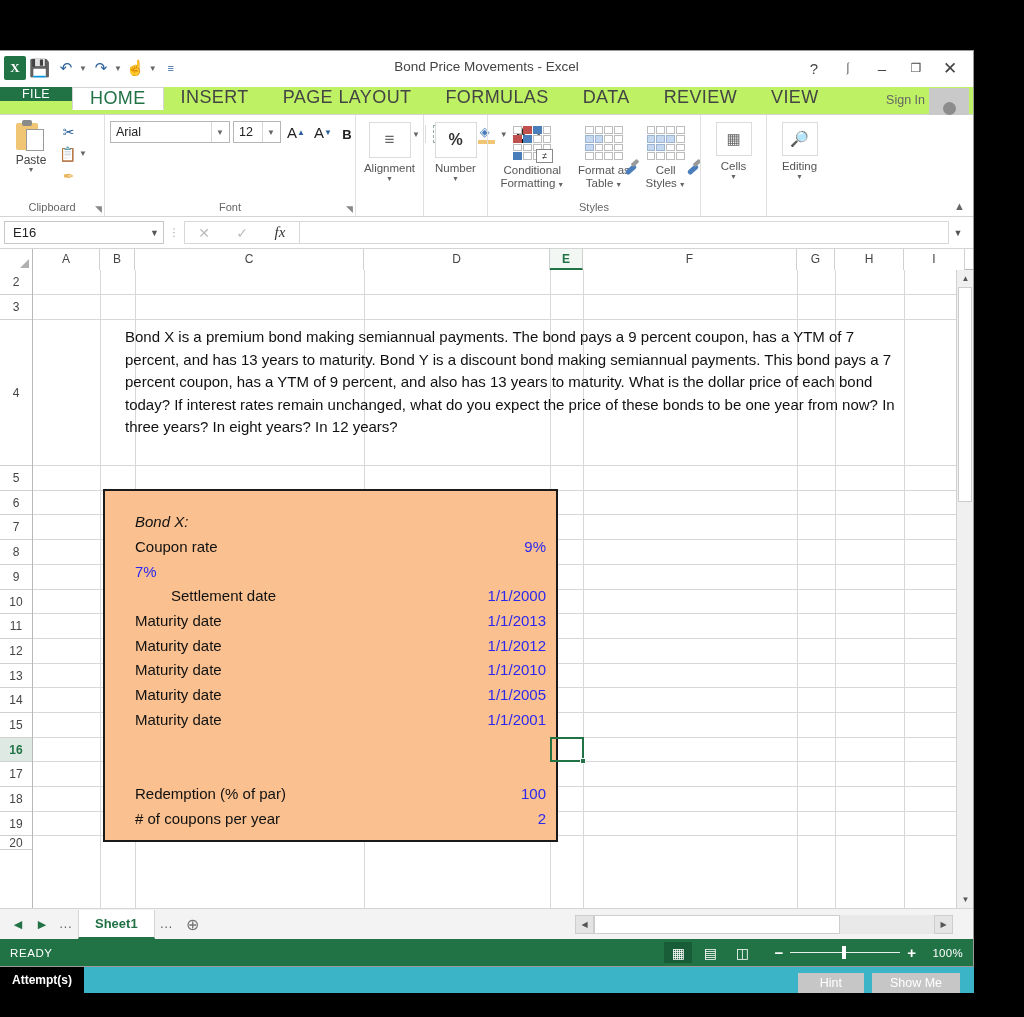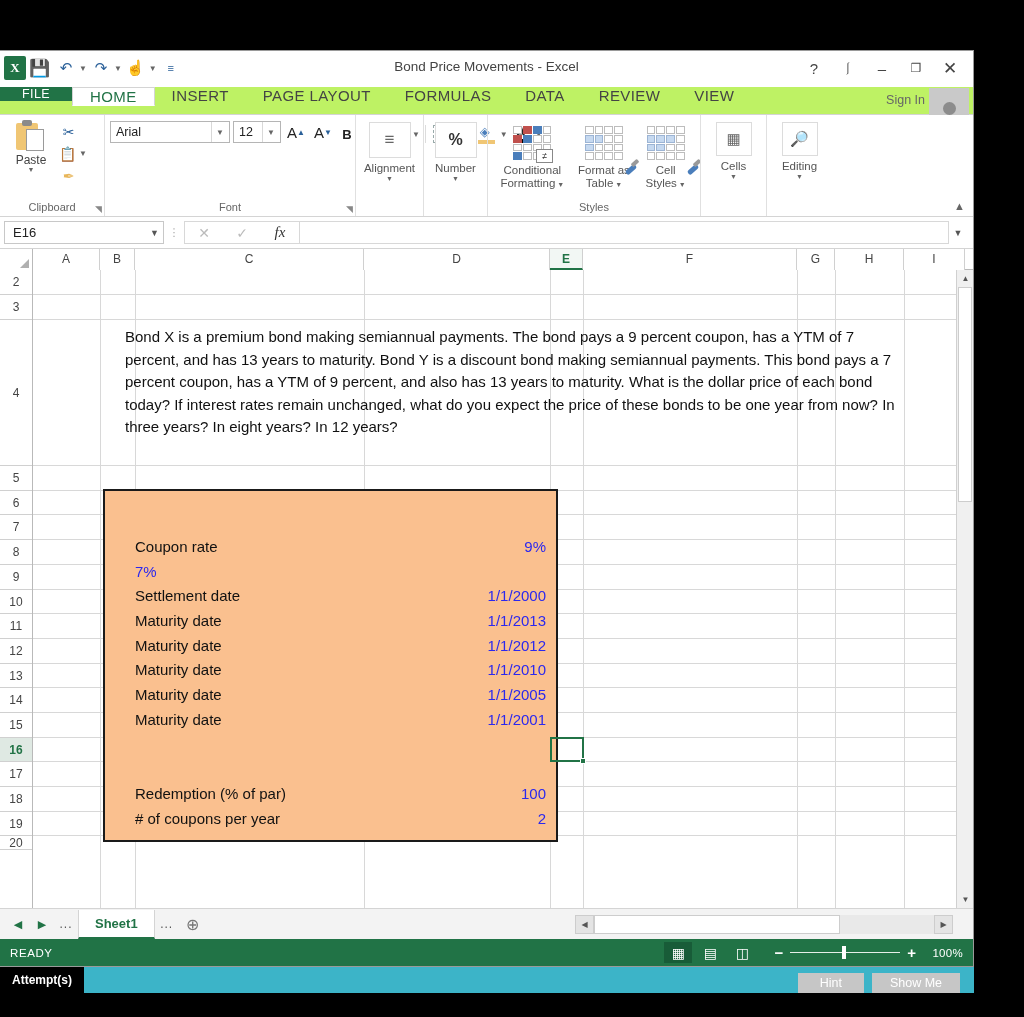--- a/index.html
+++ b/index.html
@@ -56,21 +56,21 @@
     height: 28px; flex: none; position: relative;
     border-bottom: 1px solid #d4d4d4; background: #bef264;
     display: flex; align-items: flex-start;
   }
   .tab-file {
     background: #217346; color: #fff; font-size: 12.5px;
     padding: 0 22px; display: flex; align-items: center; letter-spacing: .4px;
   }
   .tab {
     padding: 0 17px; display: flex; align-items: center;
-    font-size: 15px; color: #444; letter-spacing: .4px;
+    font-size: 18px; color: #444; letter-spacing: .4px;
   }
   .tab.active {
     color: #217346;
     border: 1px solid #d4d4d4; border-bottom: 1px solid #fff;
     margin-bottom: -1px; background: #fff;
   }
   .signin {
     position: absolute; right: 48px; top: 6px;
     font-size: 12.5px; color: #666;
   }
@@ -646,28 +646,32 @@
       <div class="gline-h" style="top:442px;"></div>
       <div class="gline-h" style="top:467px;"></div>
       <div class="gline-h" style="top:491px;"></div>
       <div class="gline-h" style="top:516px;"></div>
       <div class="gline-h" style="top:541px;"></div>
       <div class="gline-h" style="top:565px;"></div>
 
       <div class="qtext" style="left:92px; top:56px; width:786px;">Bond X is a premium bond making semiannual payments. The bond pays a 9 percent coupon, has a YTM of 7 percent, and has 13 years to maturity. Bond Y is a discount bond making semiannual payments. This bond pays a 7 percent coupon, has a YTM of 9 percent, and also has 13 years to maturity. What is the dollar price of each bond today? If interest rates remain unchanged, what do you expect the price of these bonds to be one year from now? In three years? In eight years? In 12 years?</div>
 
       <div class="orange-block" style="left:70px; top:219px; width:455px; height:353px;">
+        <div class="ob-row" style="top:18px;">
+          <span class="ob-label it">Bond X:</span>
+          <span class="ob-val"></span>
+        </div>
         <div class="ob-row" style="top:43px;">
           <span class="ob-label">Coupon rate</span>
           <span class="ob-val">9%</span>
         </div>
         <div class="ob-row" style="top:68px;">
           <span class="ob-val">7%</span>
         </div>
-        <div class="ob-row" style="top:92px;">
+        <div class="ob-row" style="top:92px;margin-left:36px;">
           <span class="ob-label">Settlement date</span>
           <span class="ob-val">1/1/2000</span>
         </div>
         <div class="ob-row" style="top:117px;">
           <span class="ob-label">Maturity date</span>
           <span class="ob-val">1/1/2013</span>
         </div>
         <div class="ob-row" style="top:142px;">
           <span class="ob-label">Maturity date</span>
           <span class="ob-val">1/1/2012</span>

